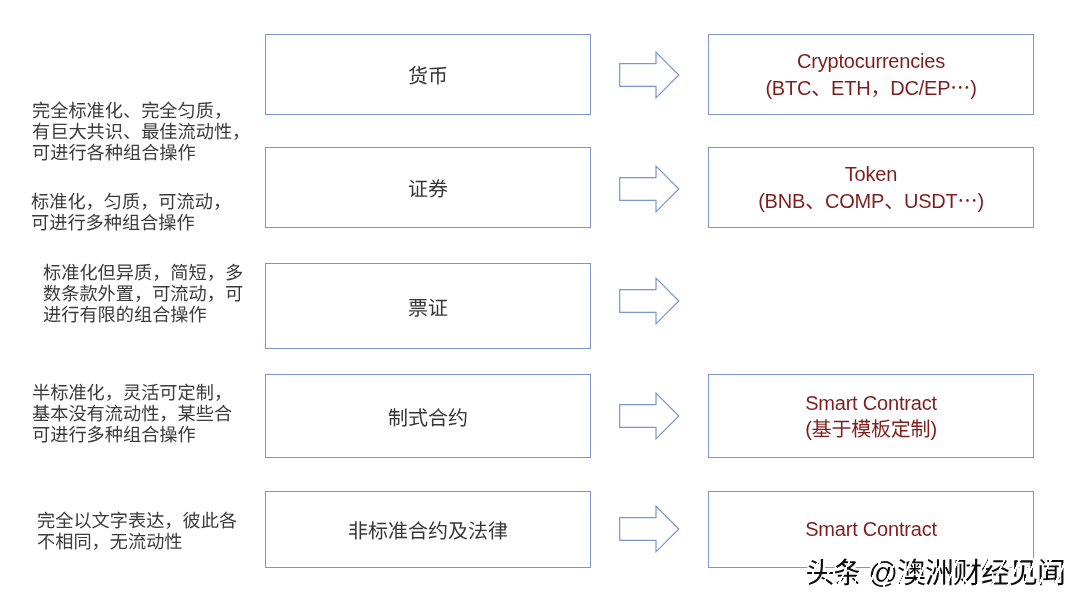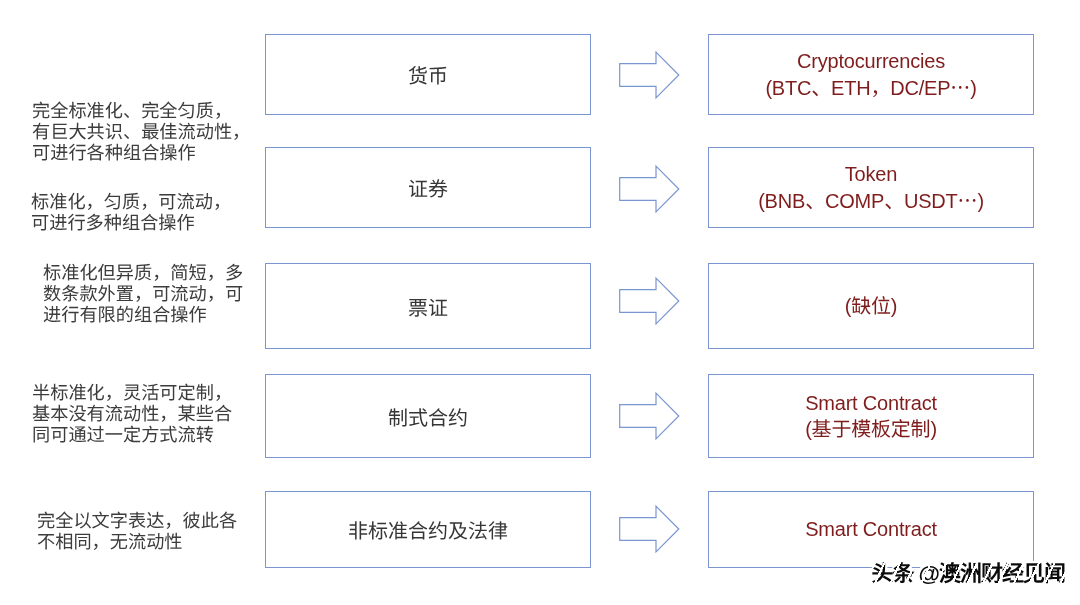--- a/index.html
+++ b/index.html
@@ -52,22 +52,22 @@
   .a5 { top: 505px; }
   .d1 { left: 32px; top: 60px; margin-top: 41px; }
   .d2 { left: 31px; top: 164px; margin-top: 28px; }
   .d3 { left: 36px; top: 263px; margin-left: 7px; }
   .d4 { left: 32px; top: 383px; }
   .d5 { left: 37px; top: 511px; }
   .watermark {
     position: absolute;
     top: 555px;
     right: 15px;
-    font-size: 22px;
-    font-weight: bold;
+    font-size: 29px;
+    font-weight: normal;
     line-height: 37px;
     white-space: nowrap;
     letter-spacing: -1px;
   }
   .watermark .halo {
     position: absolute;
     left: 0; top: 0;
     color: #ffffff;
     text-shadow:
       -2px -2px 0 #fff, 2px -2px 0 #fff, -2px 2px 0 #fff, 2px 2px 0 #fff,
@@ -90,21 +90,21 @@
   <div class="desc d1">完全标准化、完全匀质，
 有巨大共识、最佳流动性，
 可进行各种组合操作</div>
   <div class="desc d2">标准化，匀质，可流动，
 可进行多种组合操作</div>
   <div class="desc d3">标准化但异质，简短，多
 数条款外置，可流动，可
 进行有限的组合操作</div>
   <div class="desc d4">半标准化，灵活可定制，
 基本没有流动性，某些合
-同可通过一定方式流转</div>
+可进行多种组合操作</div>
   <div class="desc d5">完全以文字表达，彼此各
 不相同，无流动性</div>
 
   <div class="box mbox r1">货币</div>
   <div class="box mbox r2">证券</div>
   <div class="box mbox r3">票证</div>
   <div class="box mbox r4">制式合约</div>
   <div class="box mbox r5">非标准合约及法律</div>
 
   <svg class="arrow a1" viewBox="0 0 61 48">
@@ -120,21 +120,20 @@
     <path d="M0.7 12.7 H37 V1.2 L59.8 24 L37 46.8 V35.3 H0.7 Z" fill="#ffffff" stroke="#7a95d0" stroke-width="1.2" stroke-linejoin="miter"></path>
   </svg>
   <svg class="arrow a5" viewBox="0 0 61 48">
     <path d="M0.7 12.7 H37 V1.2 L59.8 24 L37 46.8 V35.3 H0.7 Z" fill="#ffffff" stroke="#7a95d0" stroke-width="1.2" stroke-linejoin="miter"></path>
   </svg>
 
   <div class="box rbox r1">Cryptocurrencies
 (BTC、ETH，DC/EP⋯)</div>
   <div class="box rbox r2">Token
 (BNB、COMP、USDT⋯)</div>
-  <div class="box rbox r3">(缺位)</div>
   <div class="box rbox r4">Smart Contract
 (基于模板定制)</div>
   <div class="box rbox r5">Smart Contract</div>
 
   <div class="watermark">
     <span class="halo">头条 @澳洲财经见闻</span>
     <span class="ink">头条 @澳洲财经见闻</span>
   </div>
 
 </div>

